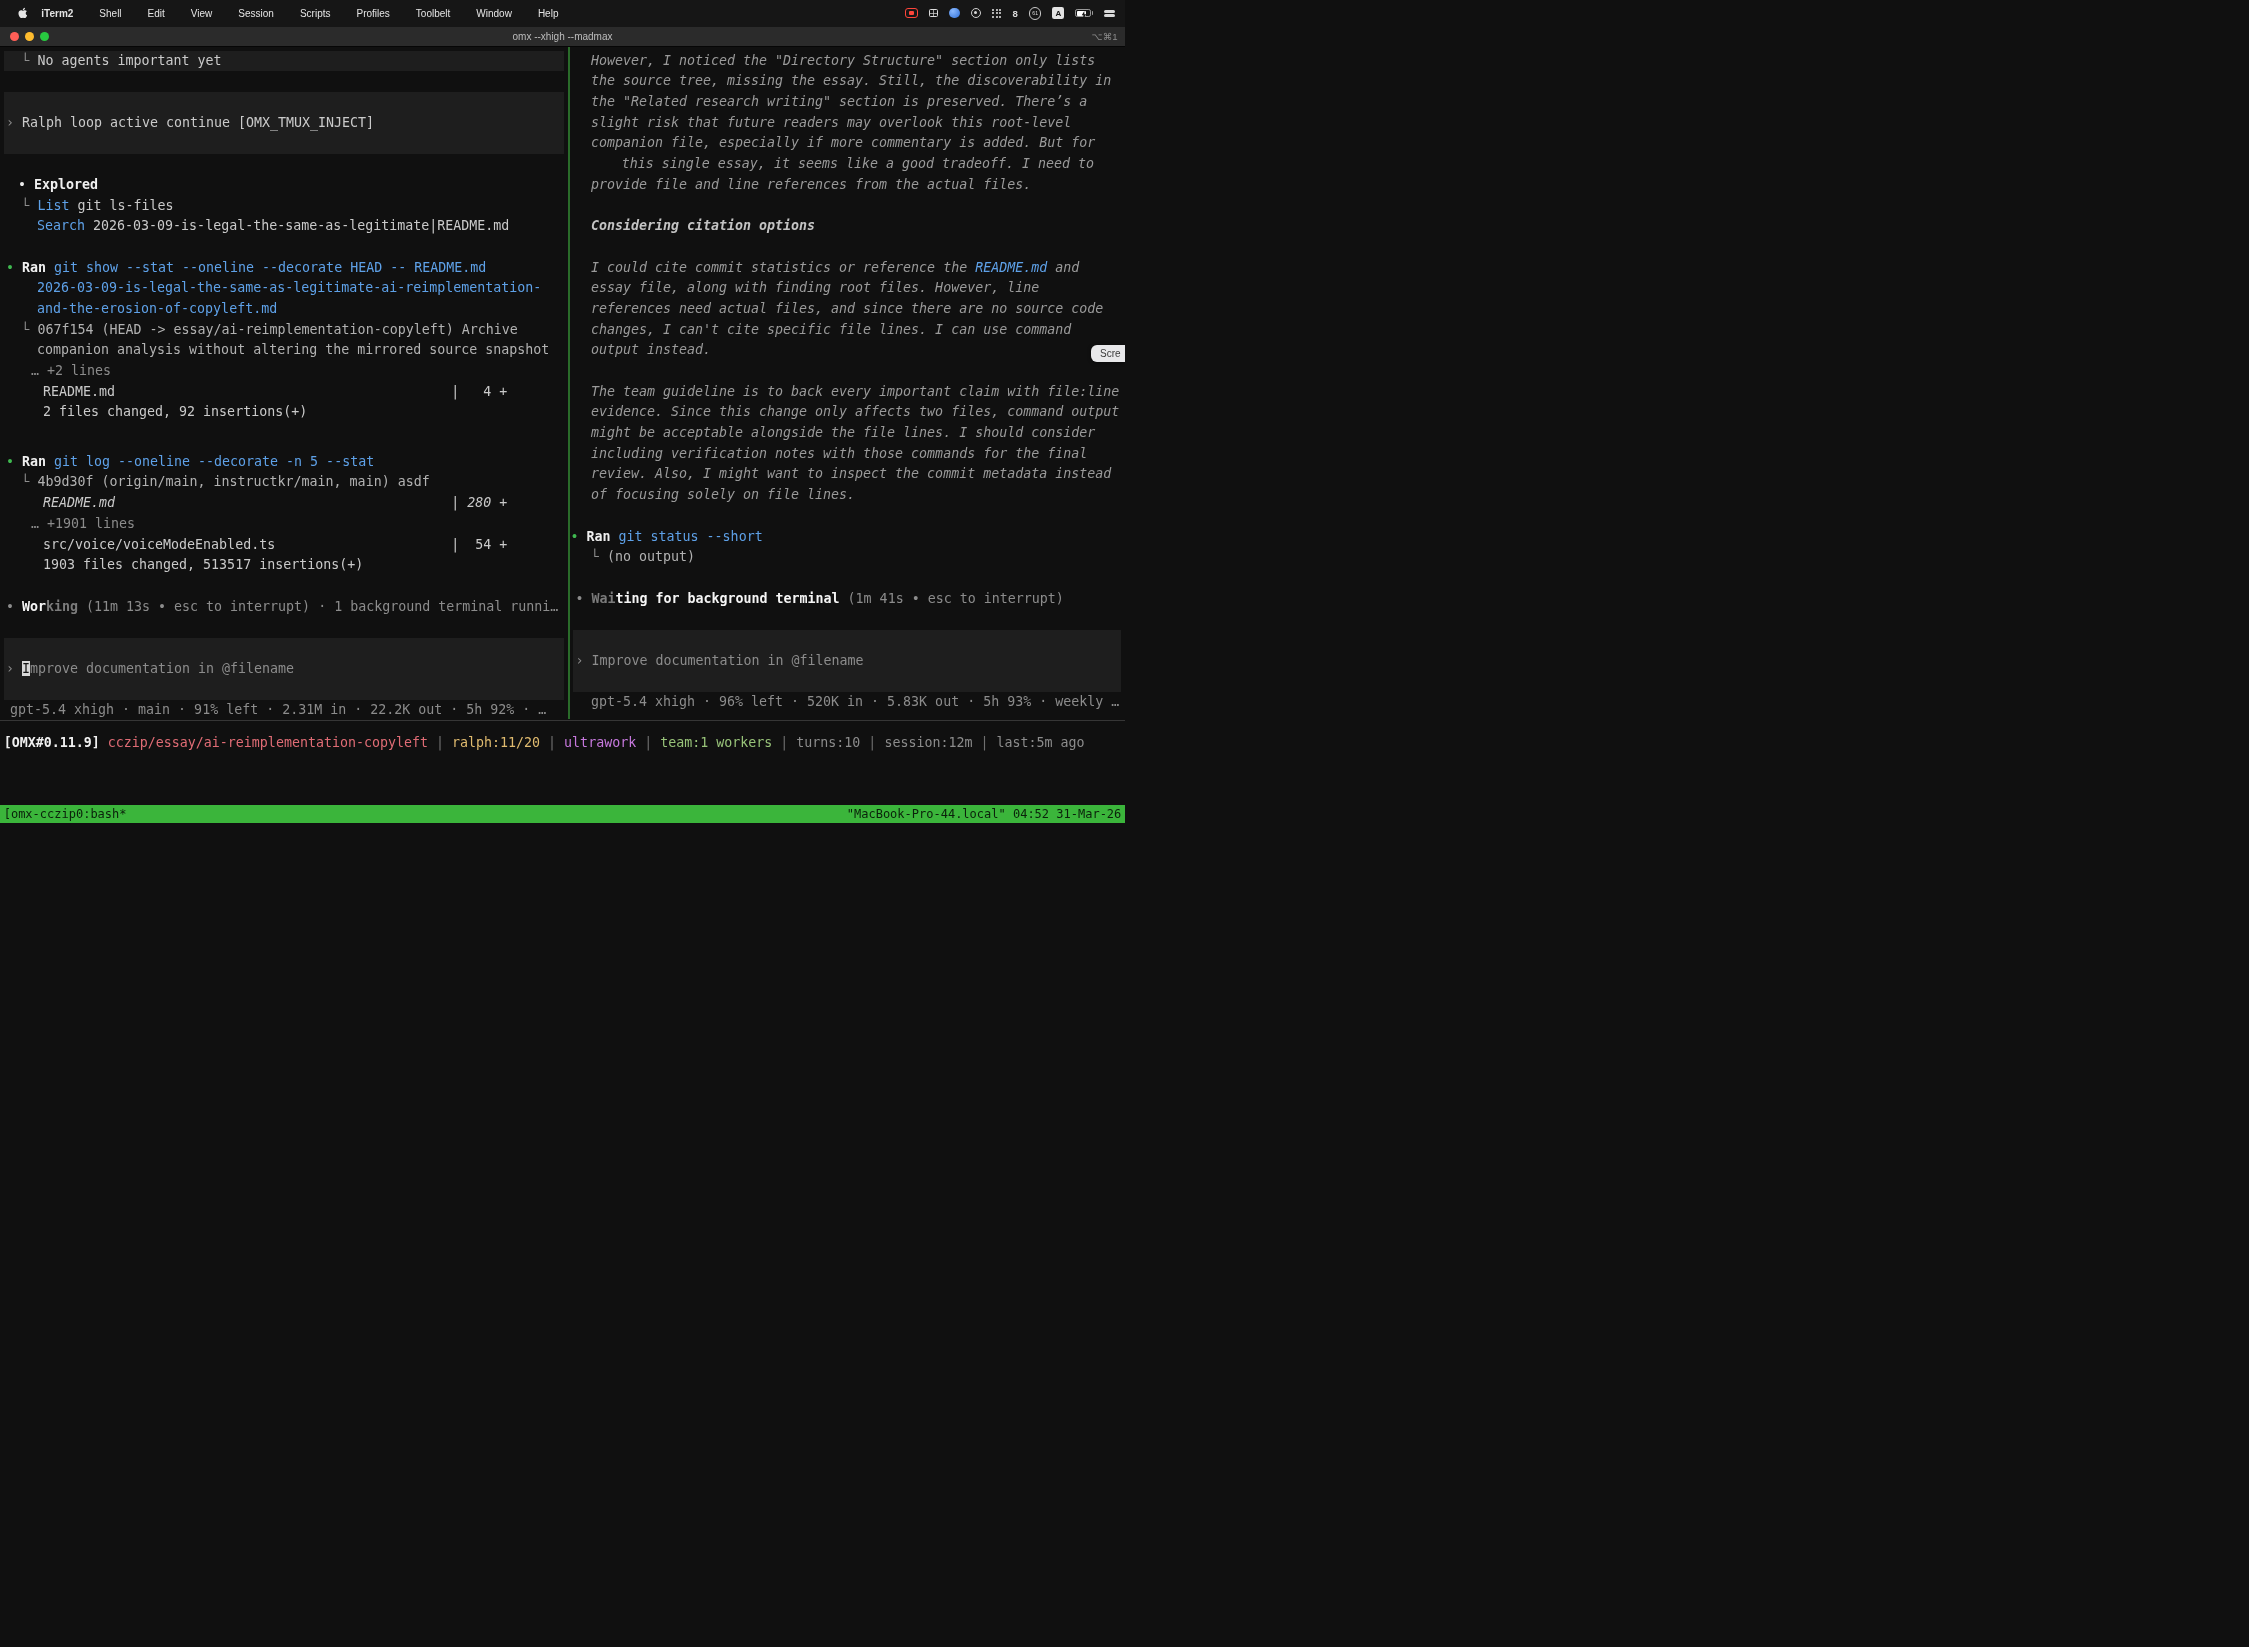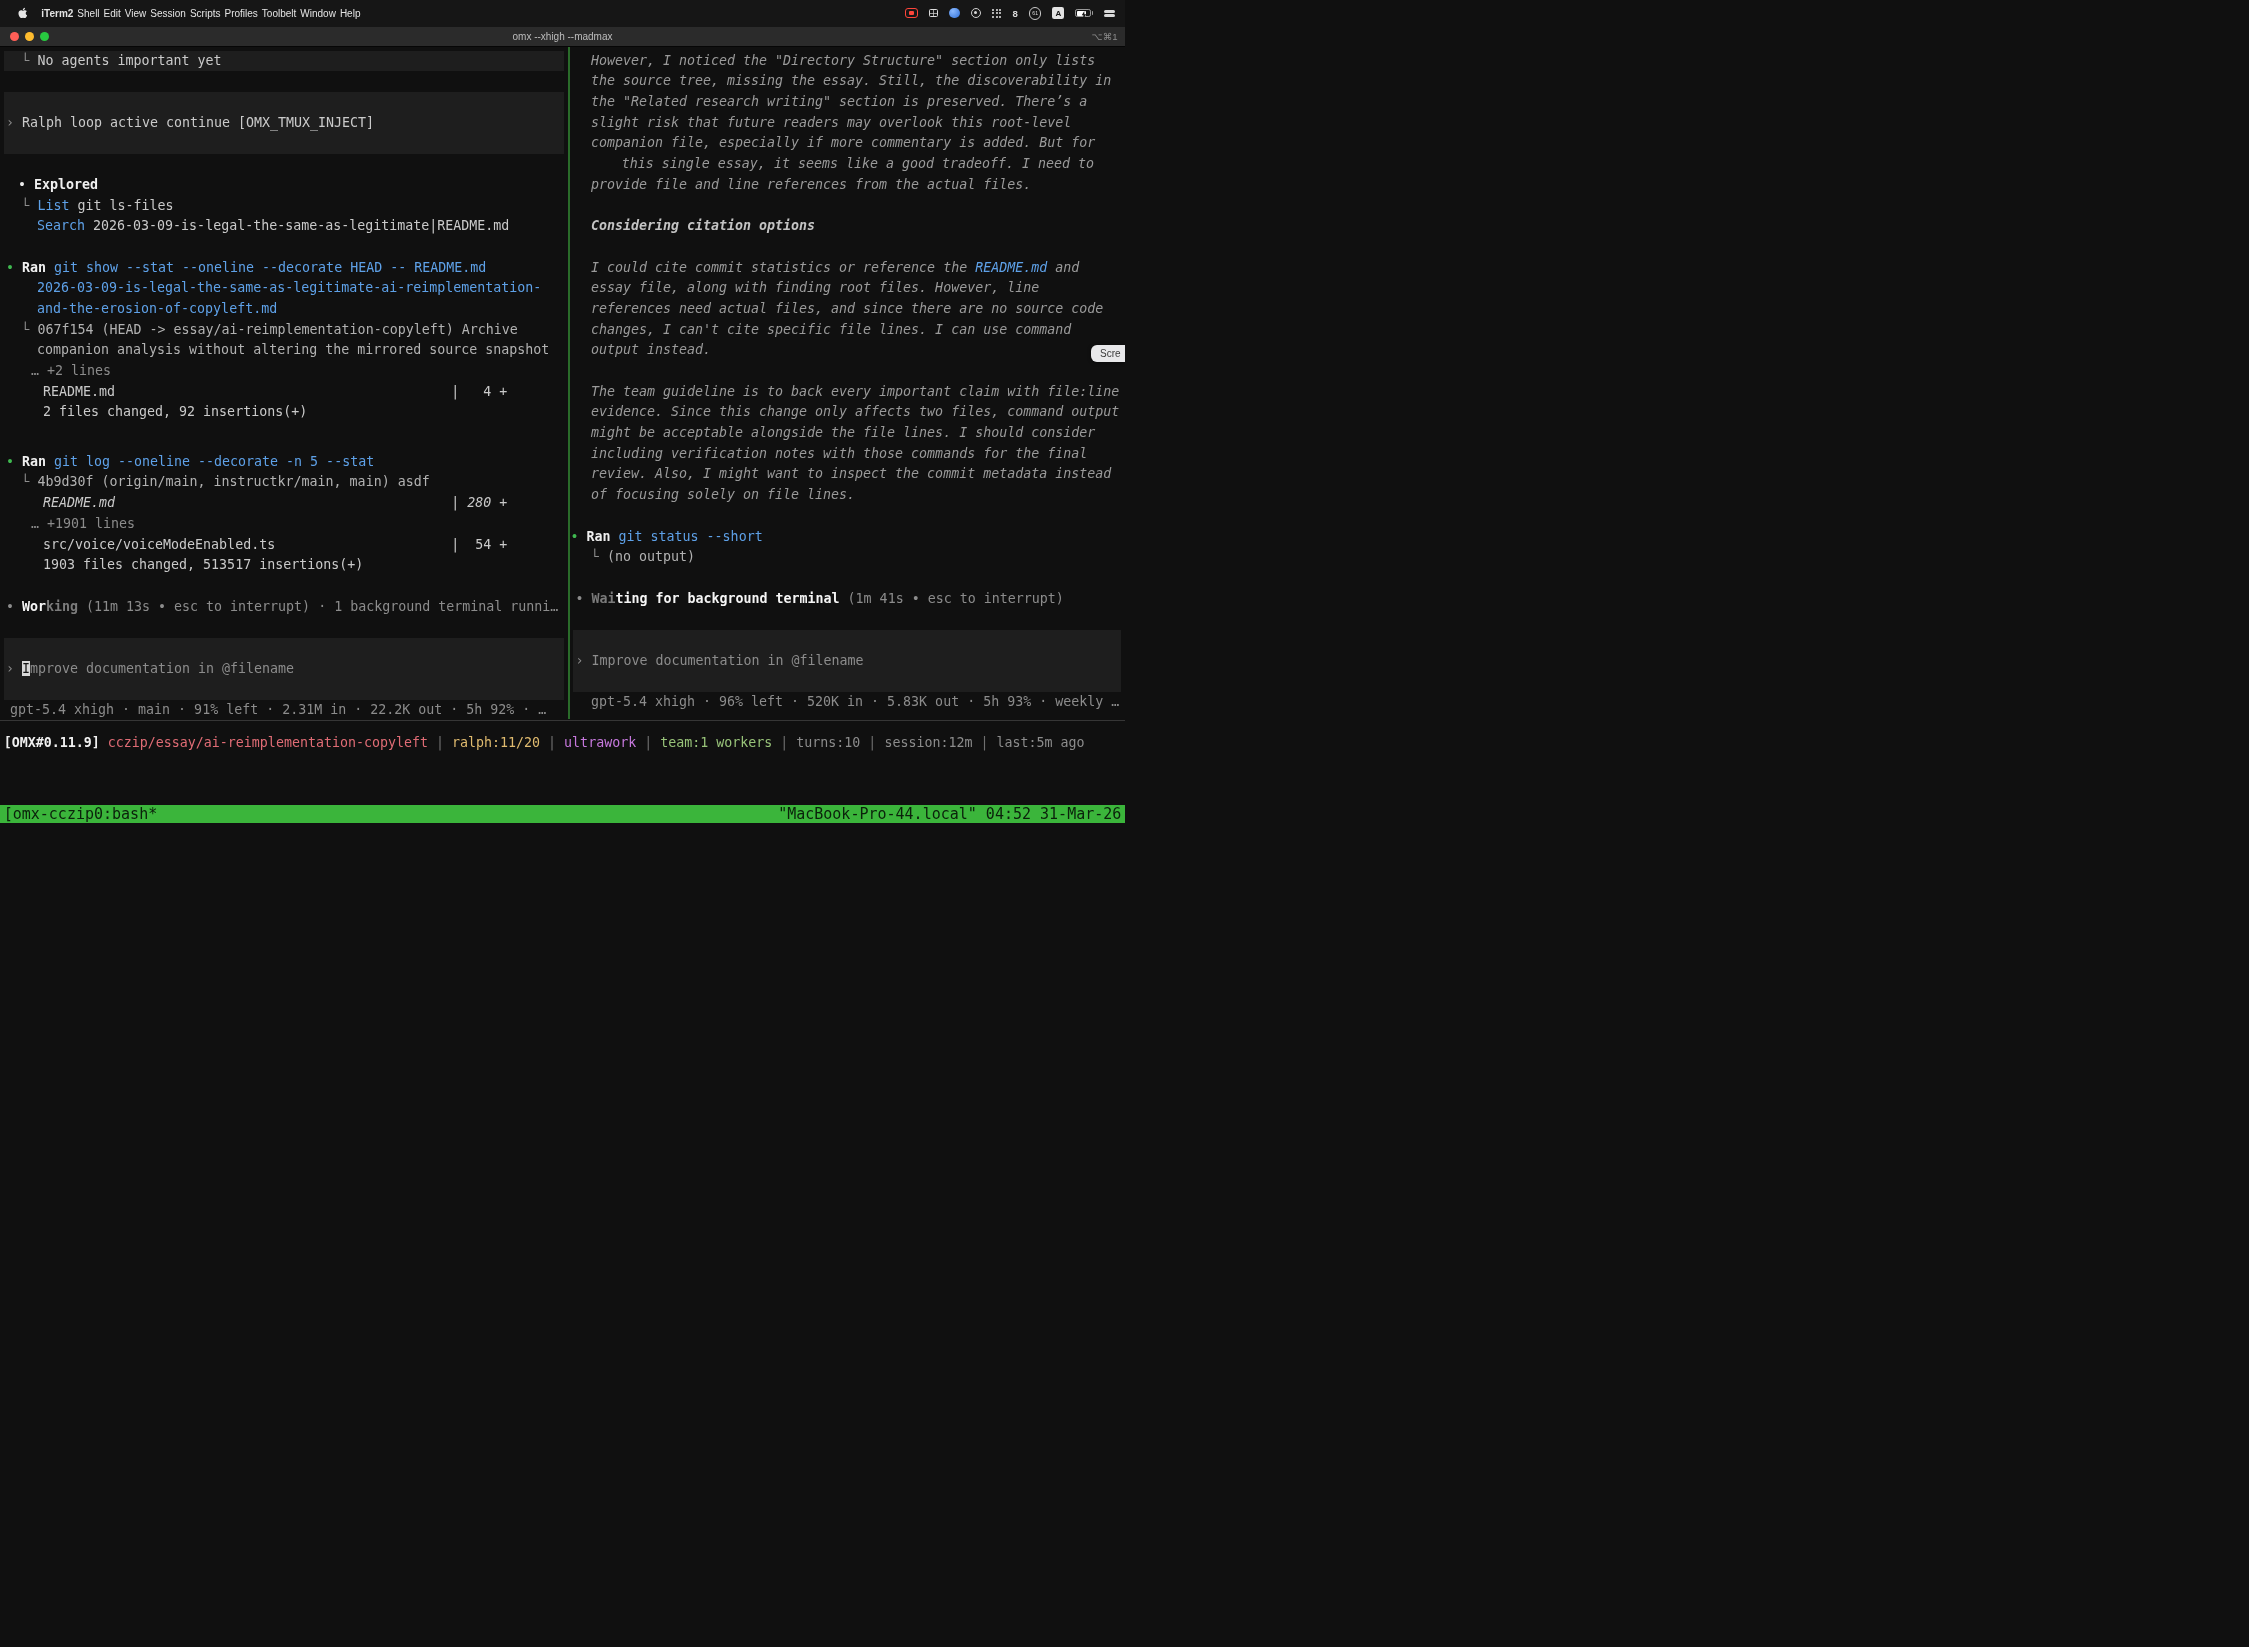--- a/index.html
+++ b/index.html
@@ -60,35 +60,35 @@
   .cursor{background:#d8d8d8;color:#141414}
   .red{color:#e06c75}.yellow{color:#e0bb6f}.magenta{color:#c678dd}.green2{color:#98c379}.dim2{color:#6f6f6f}
 
   #hsep{position:absolute;top:720px;left:0;right:0;height:0.7px;background:#363636}
   #omx-status{position:absolute;top:733px;left:0;right:0;height:20.7px}
 
   
   #chip{position:absolute;top:345px;right:0;z-index:5;background:#e8e8ea;color:#3a3a3a;font-family:"Liberation Sans",sans-serif;font-size:10px;padding:3px 4.4px 3px 8.9px;border-radius:5.9px 0 0 5.9px;box-shadow:0 0.7px 3.7px rgba(0,0,0,.55)}
 
   
-  #tmuxbar{position:absolute;left:0;right:0;top:805px;height:18px;background:#3bb53b;color:#0b210b;font-size:15px;line-height:18.5px;display:flex;justify-content:space-between;padding:0 3.7px;white-space:pre;font-family:"DejaVu Sans Mono",monospace}
+  #tmuxbar{position:absolute;left:0;right:0;top:805px;height:18px;background:#3bb53b;color:#0b210b;font-size:12px;line-height:18.5px;display:flex;justify-content:space-between;padding:0 3.7px;white-space:pre;font-family:"DejaVu Sans Mono",monospace}
 </style>
 </head>
 <body>
 
 <div id="screen">
 
   <div id="menubar">
     <div id="menu-left">
       <span style="display:inline-flex">
         <svg width="9.6" height="11.8" viewBox="0 0 384 512">
             <path fill="#e6e6e6" d="M318.7 268.7c-.2-36.7 16.4-64.4 50-84.8-18.8-26.9-47.2-41.7-84.7-44.6-35.5-2.7-74.3 20.7-88.5 20.7-15 0-49.4-19.7-76.4-19.7C63.3 141.2 4 184.8 4 273.5c0 26.2 4.8 53.3 14.4 81.2 12.8 36.7 59 126.7 107.2 125.2 25.2-.6 43-17.9 75.8-17.9 31.8 0 48.3 17.9 76.4 17.9 48.6-.7 90.4-82.5 102.6-119.3-65.2-30.7-61.7-90-61.7-91.9zm-56.6-164.2c27.3-32.4 24.8-61.9 24-72.5-24.1 1.4-52 16.4-67.9 34.9-17.5 19.8-27.8 44.3-25.6 71.9 26.1 2 49.9-11.4 69.5-34.3z"></path>
           </svg>
       </span>
-      <span style="display:inline-flex;gap:4px">
+      <span style="display:inline-flex;gap:26px">
           <span class="menu-item app">iTerm2</span>
           <span class="menu-item">Shell</span>
           <span class="menu-item">Edit</span>
           <span class="menu-item">View</span>
           <span class="menu-item">Session</span>
           <span class="menu-item">Scripts</span>
           <span class="menu-item">Profiles</span>
           <span class="menu-item">Toolbelt</span>
           <span class="menu-item">Window</span>
           <span class="menu-item">Help</span>

